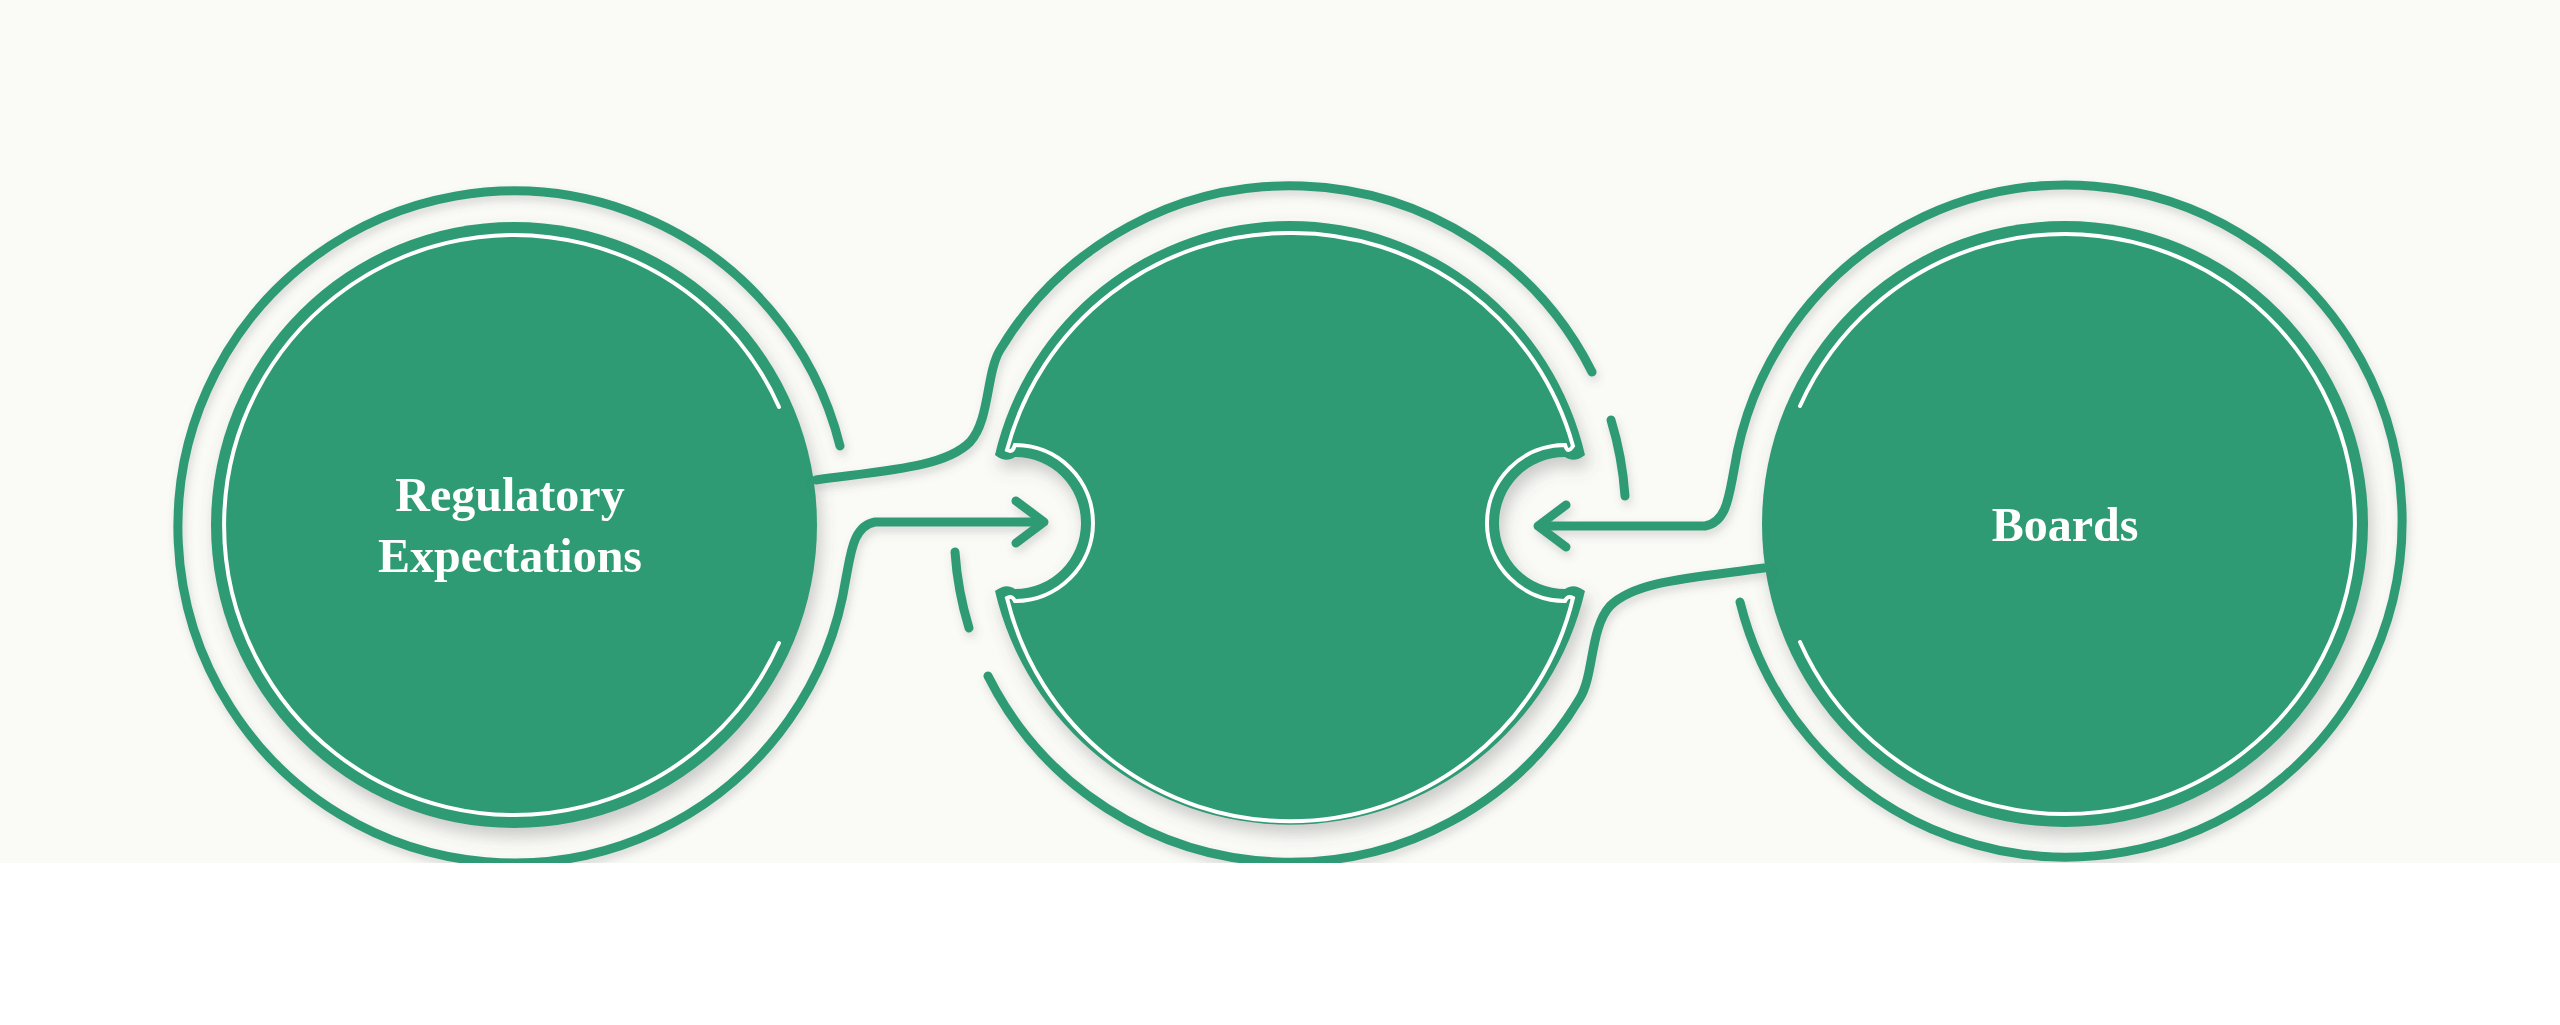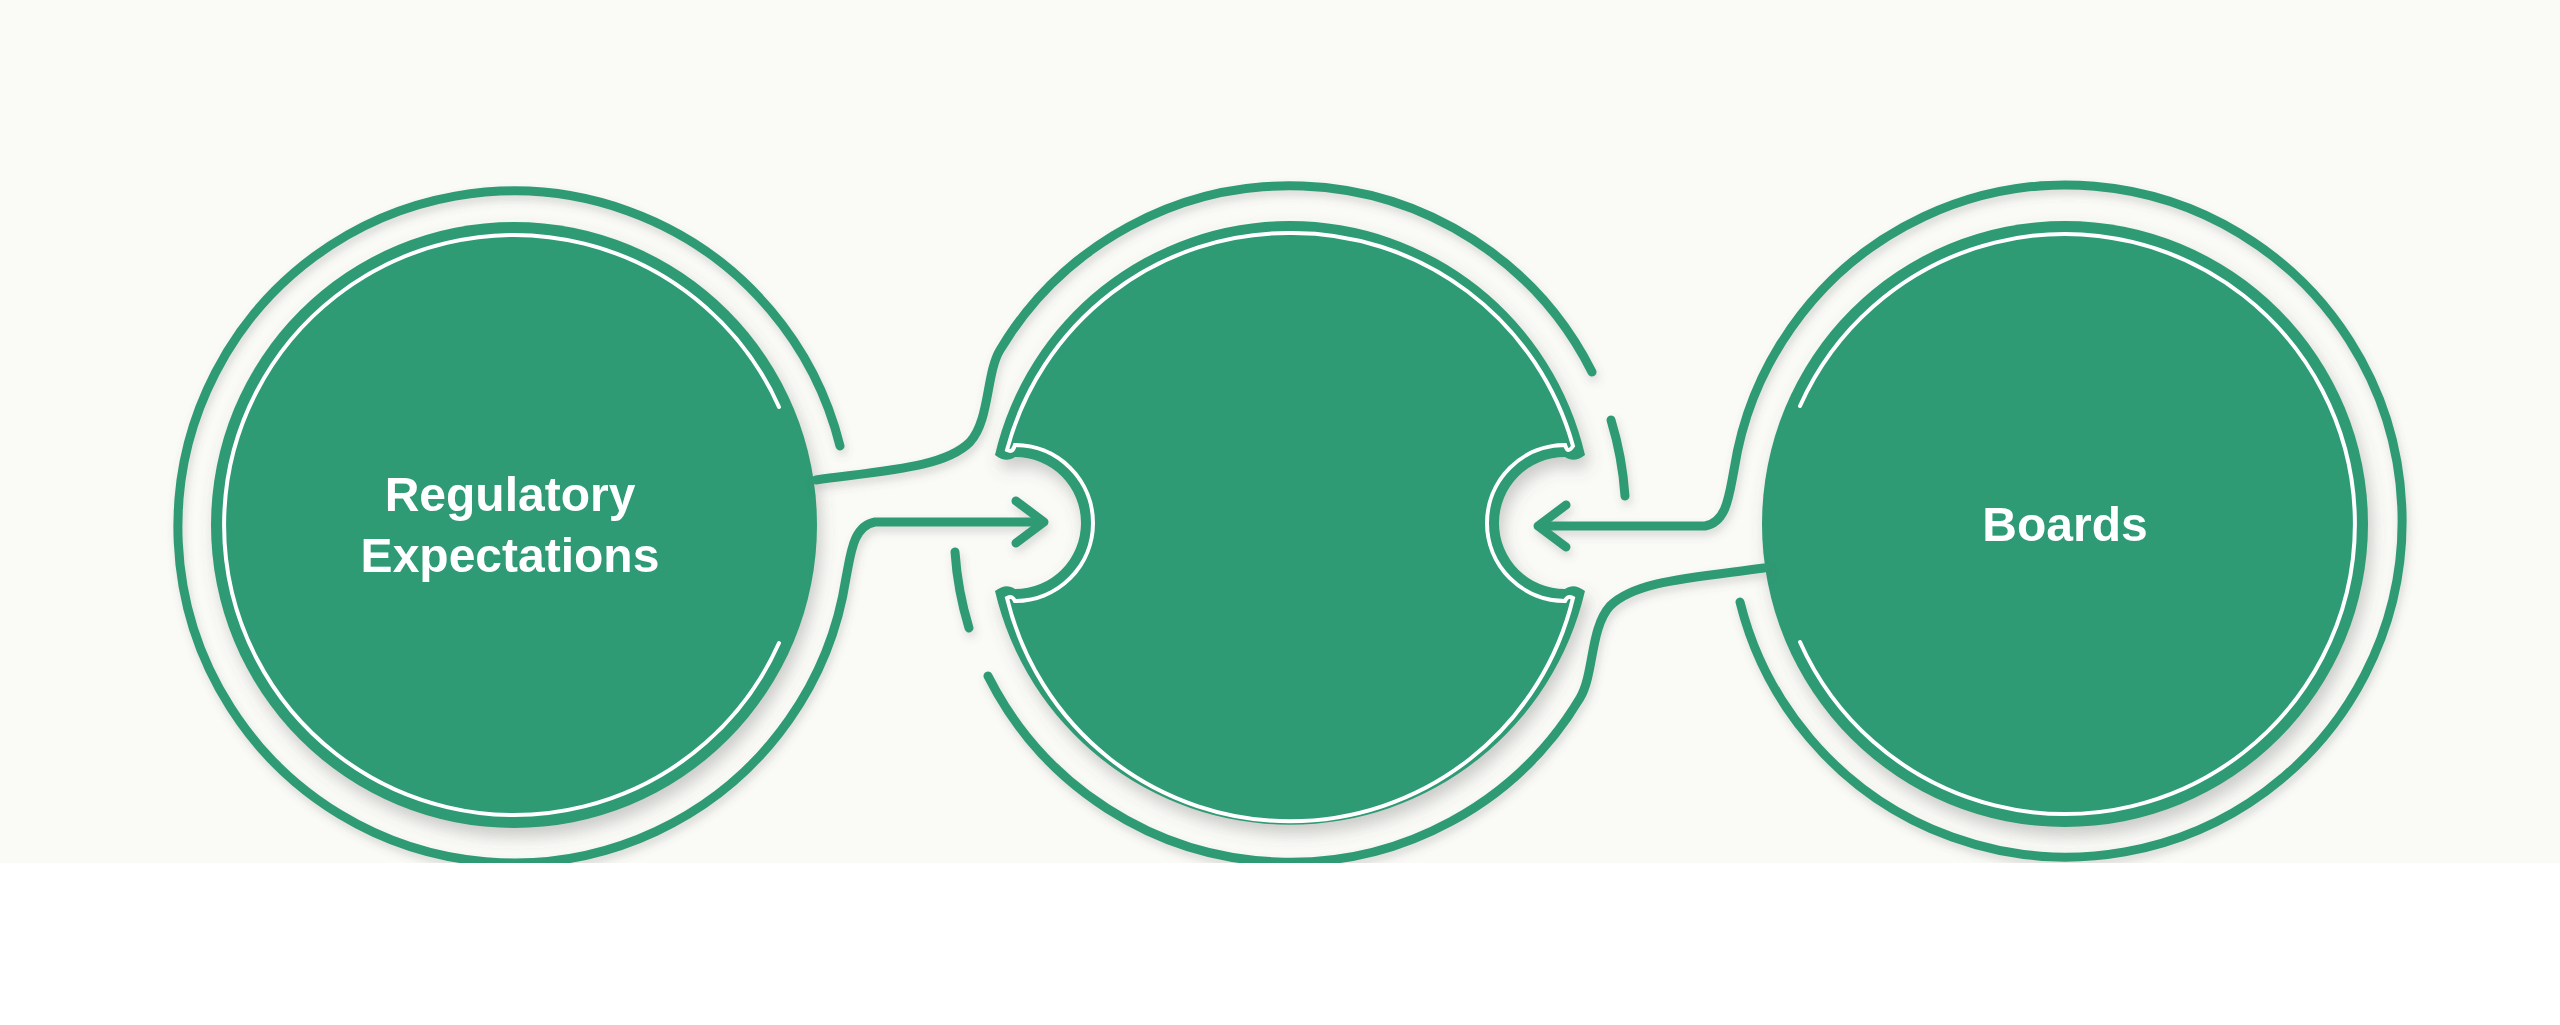--- a/index.html
+++ b/index.html
@@ -5,21 +5,21 @@
   html, body {
     margin: 0;
     padding: 0;
   }
   .stage {
     position: relative;
     width: 2560px;
     height: 863px;
     background: var(--background, #FAFAF7);
     overflow: hidden;
-    font-family: Liberation Sans, sans-serif;
+    font-family: Liberation Serif, serif;
   }
   .diagram-svg {
     position: absolute;
     left: 0;
     top: 0;
   }
   .green-fill {
     fill: var(--accent, #2F9B75);
     stroke: none;
   }

